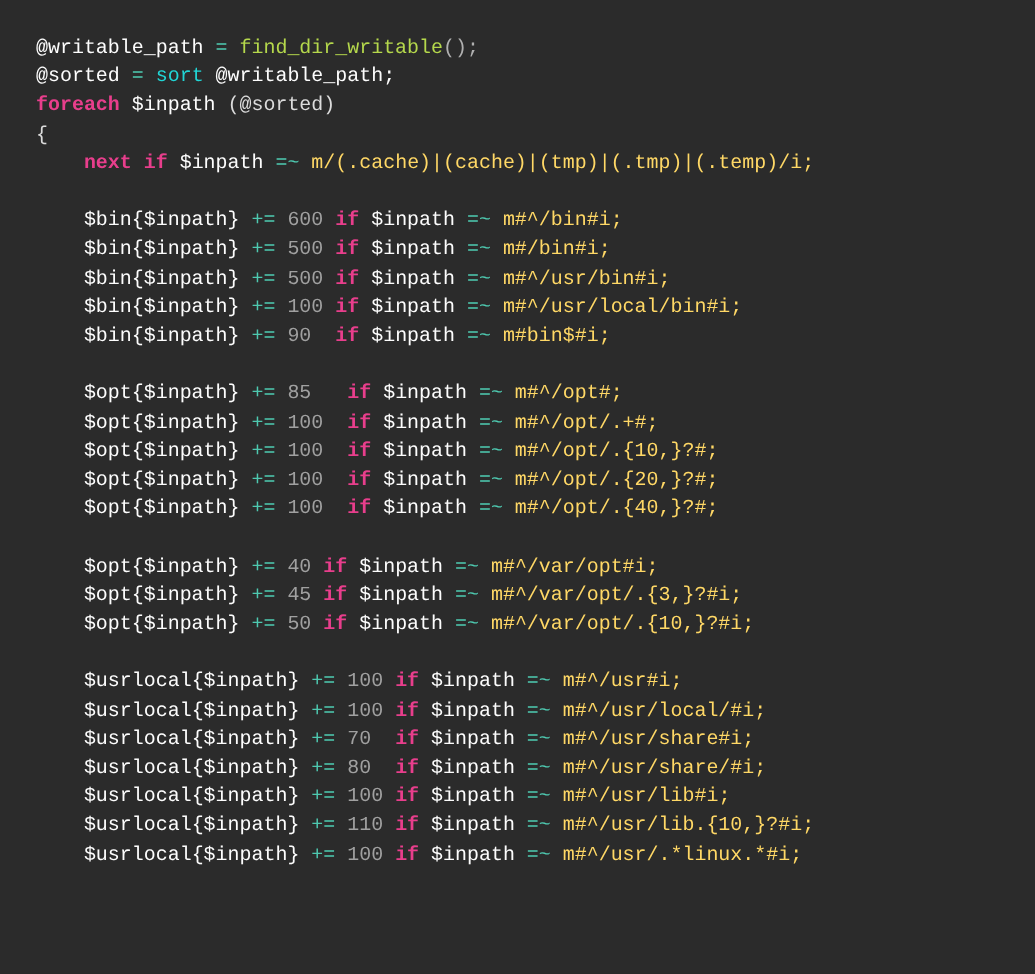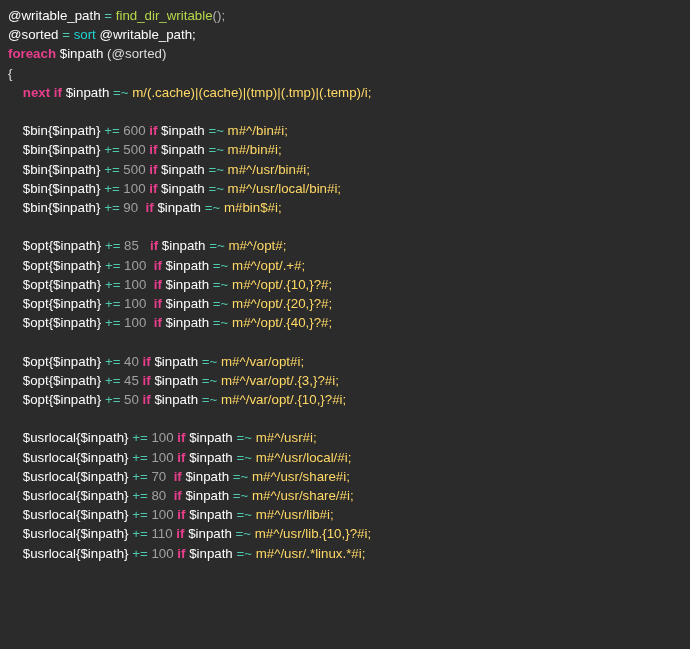--- a/index.html
+++ b/index.html
@@ -4,23 +4,23 @@
 <style>
   body {
     margin: 0;
     padding: 0;
     background: #2b2b2b;
     width: 690px;
     height: 649px;
     overflow: hidden;
   }
   pre {
-    margin: 0;
+    margin: 16px;
     padding: 6px 8px;
-    font-family: Liberation Sans, sans-serif;
+    font-family: Liberation Mono, monospace;
     font-size: 13.3px;
     line-height: 19.2px;
     white-space: pre;
     color: #dcdcdc;
   }
   .kw-magenta { color: #e83e8c; font-weight: 600; }    
   .var       { color: #fdfdfd; }                       
   .eq-cyan   { color: #4ec9b0; }                       
   .cyan      { color: #21d5d5; }                       
   .lime      { color: #b5d84c; }                       

